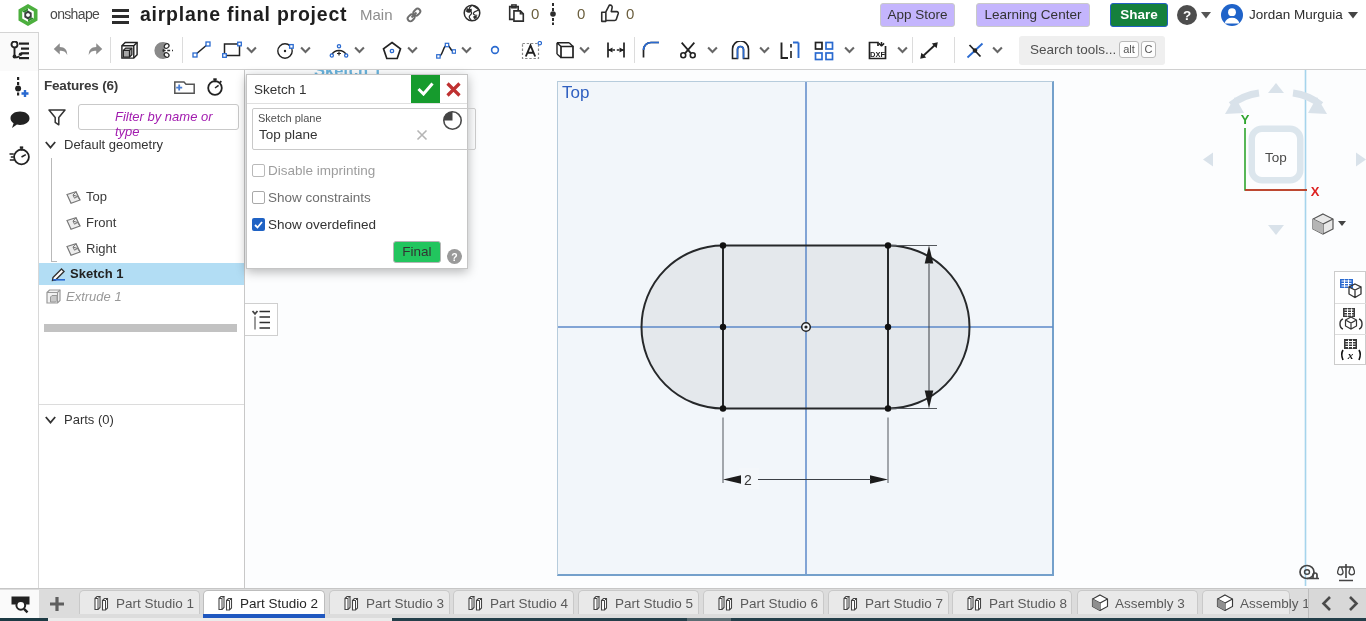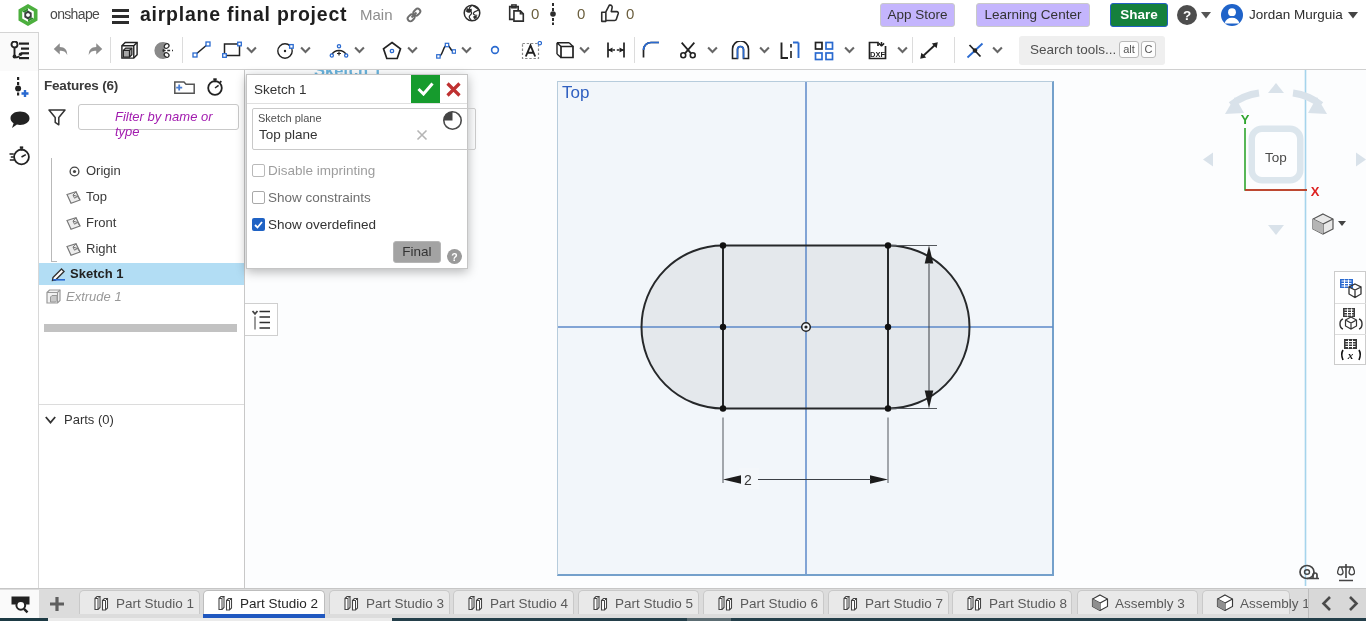--- a/index.html
+++ b/index.html
@@ -392,29 +392,28 @@
       <rect x="8.2" y="2.3" width="1.6" height="2" fill="#222"></rect>
       <path d="M14 4.5 L15.3 3.2" stroke="#222" stroke-width="1.8"></path>
       <path d="M9 10 L12.6 7.4" stroke="#222" stroke-width="1.5"></path>
     </svg>
     <svg class="abs" style="left:9px;top:39px" width="18" height="17" viewBox="0 0 18 17">
       <path d="M1 1 H17 L10.8 8.5 V15.8 L7.2 13.4 V8.5 Z" fill="none" stroke="#333" stroke-width="1.5" stroke-linejoin="round"></path>
     </svg>
     <div class="abs" style="left:39px;top:34px;width:161px;height:26px;border:1px solid #c9c9c9;border-radius:3px;">
       <span style="position:absolute;left:8px;top:4px;font-style:italic;color:#a21caf;font-size:13px;margin-left:28px;">Filter by name or type</span>
     </div>
+    <div class="trow" style="top:62px;">
+      <svg class="abs" style="left:6px;top:9px" width="11" height="8" viewBox="0 0 11 8">
+          <path d="M0.8 1 L5.5 6.5 L10.2 1" stroke="#333" stroke-width="1.8" fill="none"></path>
+        </svg>
+      <span style="margin-left:25px;">Default geometry</span>
+    </div>
     <div class="abs" style="left:12px;top:88px;width:1px;height:104px;background:#b9b9b9;"></div>
     <div class="abs" style="left:12px;top:191px;width:6px;height:1px;background:#b9b9b9;"></div>
-    <div class="trow" style="top:88px;">
-      <svg class="abs" style="left:30px;top:8px" width="11" height="11" viewBox="0 0 11 11">
-        <circle cx="5.5" cy="5.5" r="4.4" fill="none" stroke="#444" stroke-width="1.3"></circle>
-        <circle cx="5.5" cy="5.5" r="1.6" fill="#444"></circle>
-      </svg>
-      <span style="margin-left:47px;color:#3a3a3a;">Origin</span>
-    </div>
     <div class="trow" style="top:114px;">
       <svg class="abs" style="left:27px;top:7px" width="15" height="13" viewBox="0 0 15 13">
         <path d="M1 3.5 L10 0.8 L14 9 L5 12.2 Z" fill="#ededed" stroke="#777" stroke-width="1.2"></path>
         <path d="M10 0.8 L7 4 L11.5 5.5 L14 9 M7 4 L8.5 7.2 L11.5 5.5" fill="none" stroke="#777" stroke-width="1"></path>
       </svg>
       <span style="margin-left:47px;color:#3a3a3a;">Top</span>
     </div>
     <div class="trow" style="top:166px;">
       <svg class="abs" style="left:27px;top:7px" width="15" height="13" viewBox="0 0 15 13">
         <path d="M1 3.5 L10 0.8 L14 9 L5 12.2 Z" fill="#ededed" stroke="#777" stroke-width="1.2"></path>
@@ -485,21 +484,21 @@
     <div class="abs" style="left:5px;top:89px;width:13px;height:13px;border:1px solid #b9b9b9;border-radius:2px;background:#fff;"></div>
     <div class="abs" style="left:21px;top:88px;font-size:13.5px;color:#9d9d9d;">Disable imprinting</div>
     <div class="abs" style="left:5px;top:116px;width:13px;height:13px;border:1px solid #a9a9a9;border-radius:2px;background:#fff;"></div>
     <div class="abs" style="left:21px;top:115px;font-size:13.5px;color:#6e6e6e;">Show constraints</div>
     <div class="abs" style="left:5px;top:143px;width:13px;height:13px;border-radius:2px;background:#1f62c4;">
       <svg style="position:absolute;left:2px;top:3px" width="9" height="8" viewBox="0 0 9 8">
           <path d="M1 4 L3.5 6.5 L8 1" stroke="#fff" stroke-width="1.8" fill="none"></path>
         </svg>
     </div>
     <div class="abs" style="left:21px;top:142px;font-size:13.5px;color:#333;">Show overdefined</div>
-    <div class="abs" style="left:146px;top:166px;width:48px;height:22px;border:1px solid #b5b5b5;border-radius:3px;background:#a3a3a3;font-size:13.5px;color:#333;text-align:center;line-height:20px;">Final</div>
+    <div class="abs" style="left:146px;top:166px;width:48px;height:22px;border:1px solid #b5b5b5;border-radius:3px;background:#22c55e;font-size:13.5px;color:#333;text-align:center;line-height:20px;">Final</div>
     <svg class="abs" style="left:200px;top:174px" width="15" height="15" viewBox="0 0 15 15">
       <circle cx="7.5" cy="7.5" r="7.5" fill="#9a9a9a"></circle>
       <text x="7.5" y="11.5" font-size="10.5" font-weight="bold" fill="#fff" text-anchor="middle" font-family="Liberation Sans">?</text>
     </svg>
   </div>
   <div id="tabbar">
     <div class="abs" style="left:0;top:1px;width:39px;height:28px;background:#fafafa;"></div>
     <svg class="abs" style="left:11px;top:7px" width="20" height="18" viewBox="0 0 20 18">
       <path d="M0.5 0.5 H18.5 V8.5 H14.9 A5.6 5.6 0 0 0 4.7 8.5 H0.5 Z" fill="#222"></path>
       <circle cx="9.8" cy="9.3" r="4.4" fill="#fff" stroke="#222" stroke-width="2"></circle>

